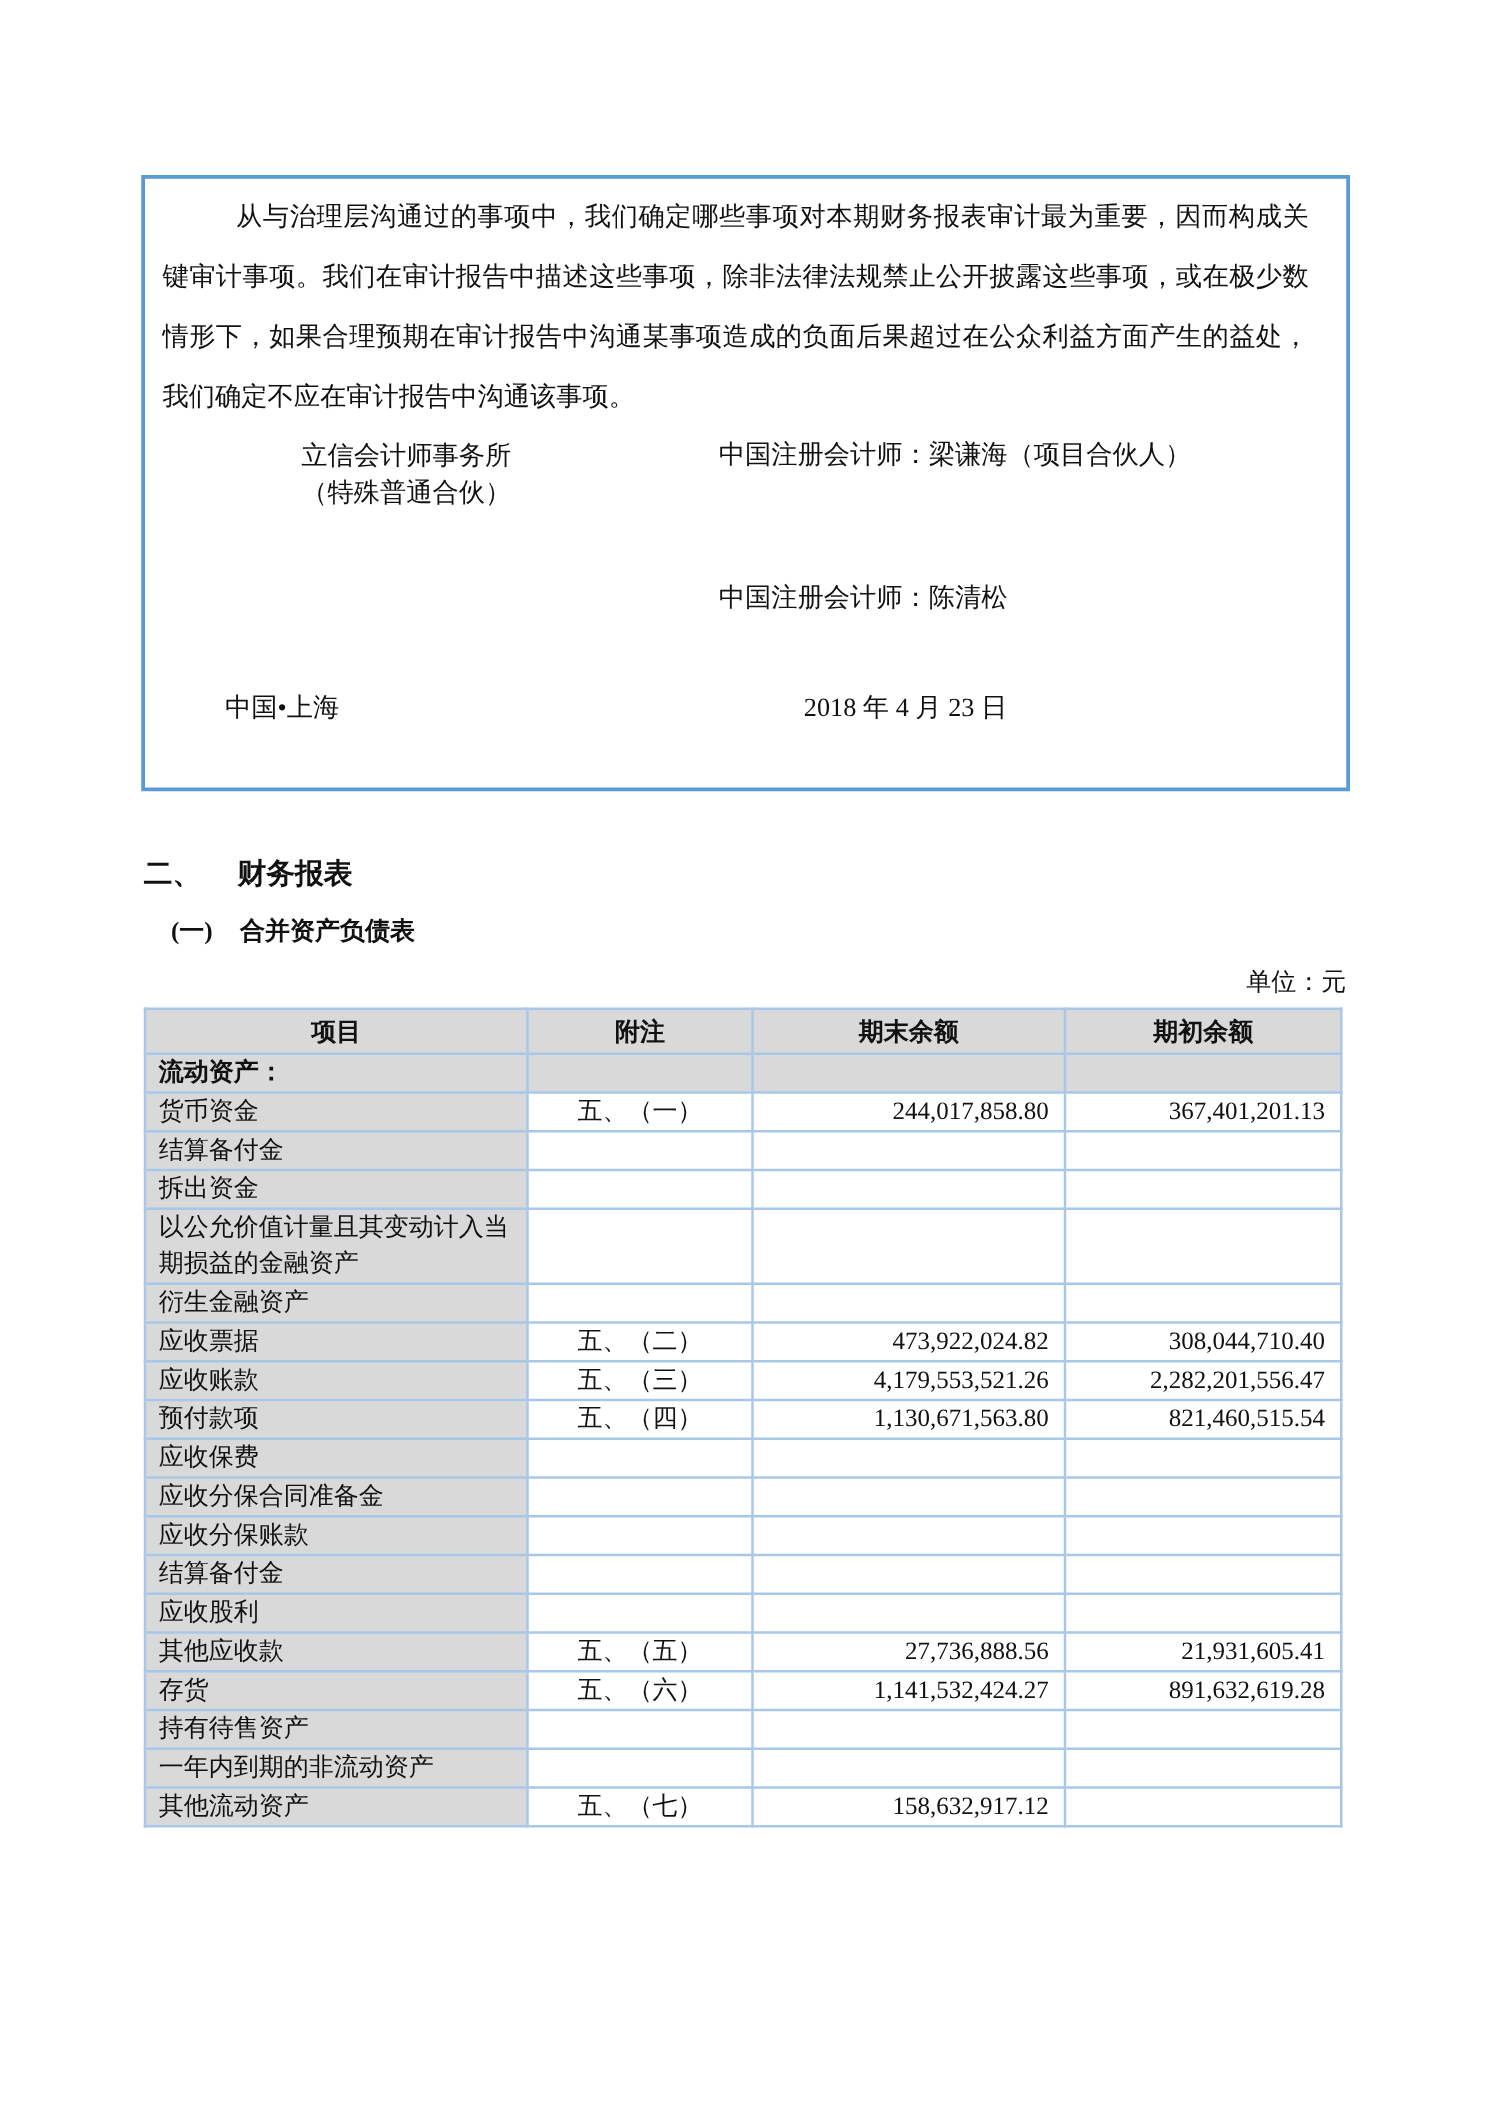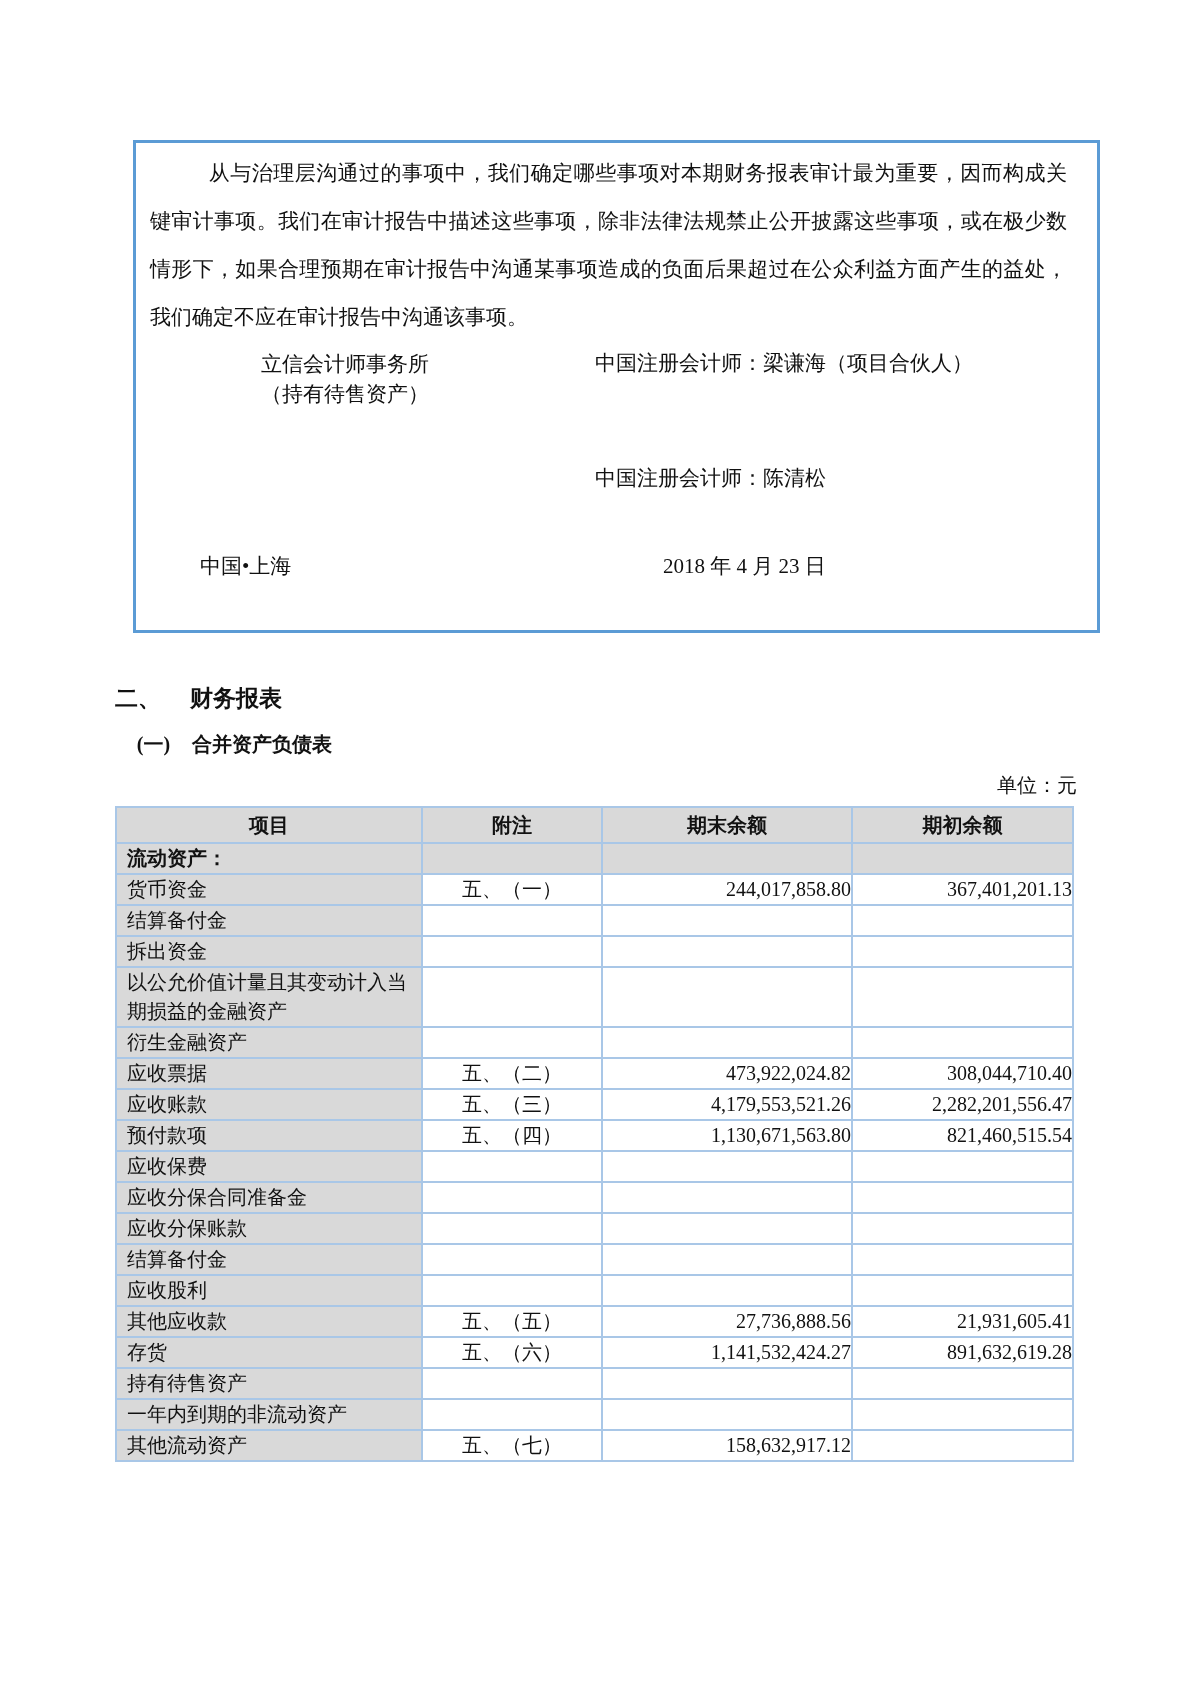--- a/index.html
+++ b/index.html
@@ -19,21 +19,20 @@
 
   
   .audit-box {
     position: absolute;
     left: 113px;
     top: 140px;
     width: 967px;
     height: 493px;
     border: 3px solid #5b9bd5;
     padding: 6px 30px 0 14px;
-    margin-left: 20px;
   }
   .audit-paragraph {
     font-size: 21px;
     line-height: 48px;
     text-align: justify;
     text-indent: 2.8em;
     color: #111111;
   }
   .sig-area {
     position: relative;
@@ -104,35 +103,35 @@
     text-align: center;
   }
   .sheet-table td { height: 31px; line-height: 29px; background: #ffffff; }
   .sheet-table td.col-item {
     background: #d9d9d9;
     text-align: left;
     padding-left: 10px;
     padding-right: 8px;
   }
   .sheet-table td.col-note { text-align: center; }
-  .sheet-table td.col-num { text-align: right; padding-right: 0; }
+  .sheet-table td.col-num { text-align: right; padding-right: 12px; }
   .sheet-table tr.section-row td { background: #d9d9d9; font-weight: bold; }
 </style>
 </head>
 <body>
 
 <div class="page">
 
   <div class="audit-box">
     <div class="audit-paragraph">从与治理层沟通过的事项中，我们确定哪些事项对本期财务报表审计最为重要，因而构成关键审计事项。我们在审计报告中描述这些事项，除非法律法规禁止公开披露这些事项，或在极少数情形下，如果合理预期在审计报告中沟通某事项造成的负面后果超过在公众利益方面产生的益处，我们确定不应在审计报告中沟通该事项。</div>
 
     <div class="sig-area">
       <div class="firm-block">
         <div>立信会计师事务所</div>
-        <div>（持有待售资产）</div>
+        <div>（特殊普通合伙）</div>
       </div>
       <div class="cpa-1">中国注册会计师：梁谦海（项目合伙人）</div>
       <div class="cpa-2">中国注册会计师：陈清松</div>
       <div class="sig-location">中国•上海</div>
       <div class="sig-date">2018 年 4 月 23 日</div>
     </div>
   </div>
 
   <div class="section-heading">
     <span class="num">二、</span><span>财务报表</span>

